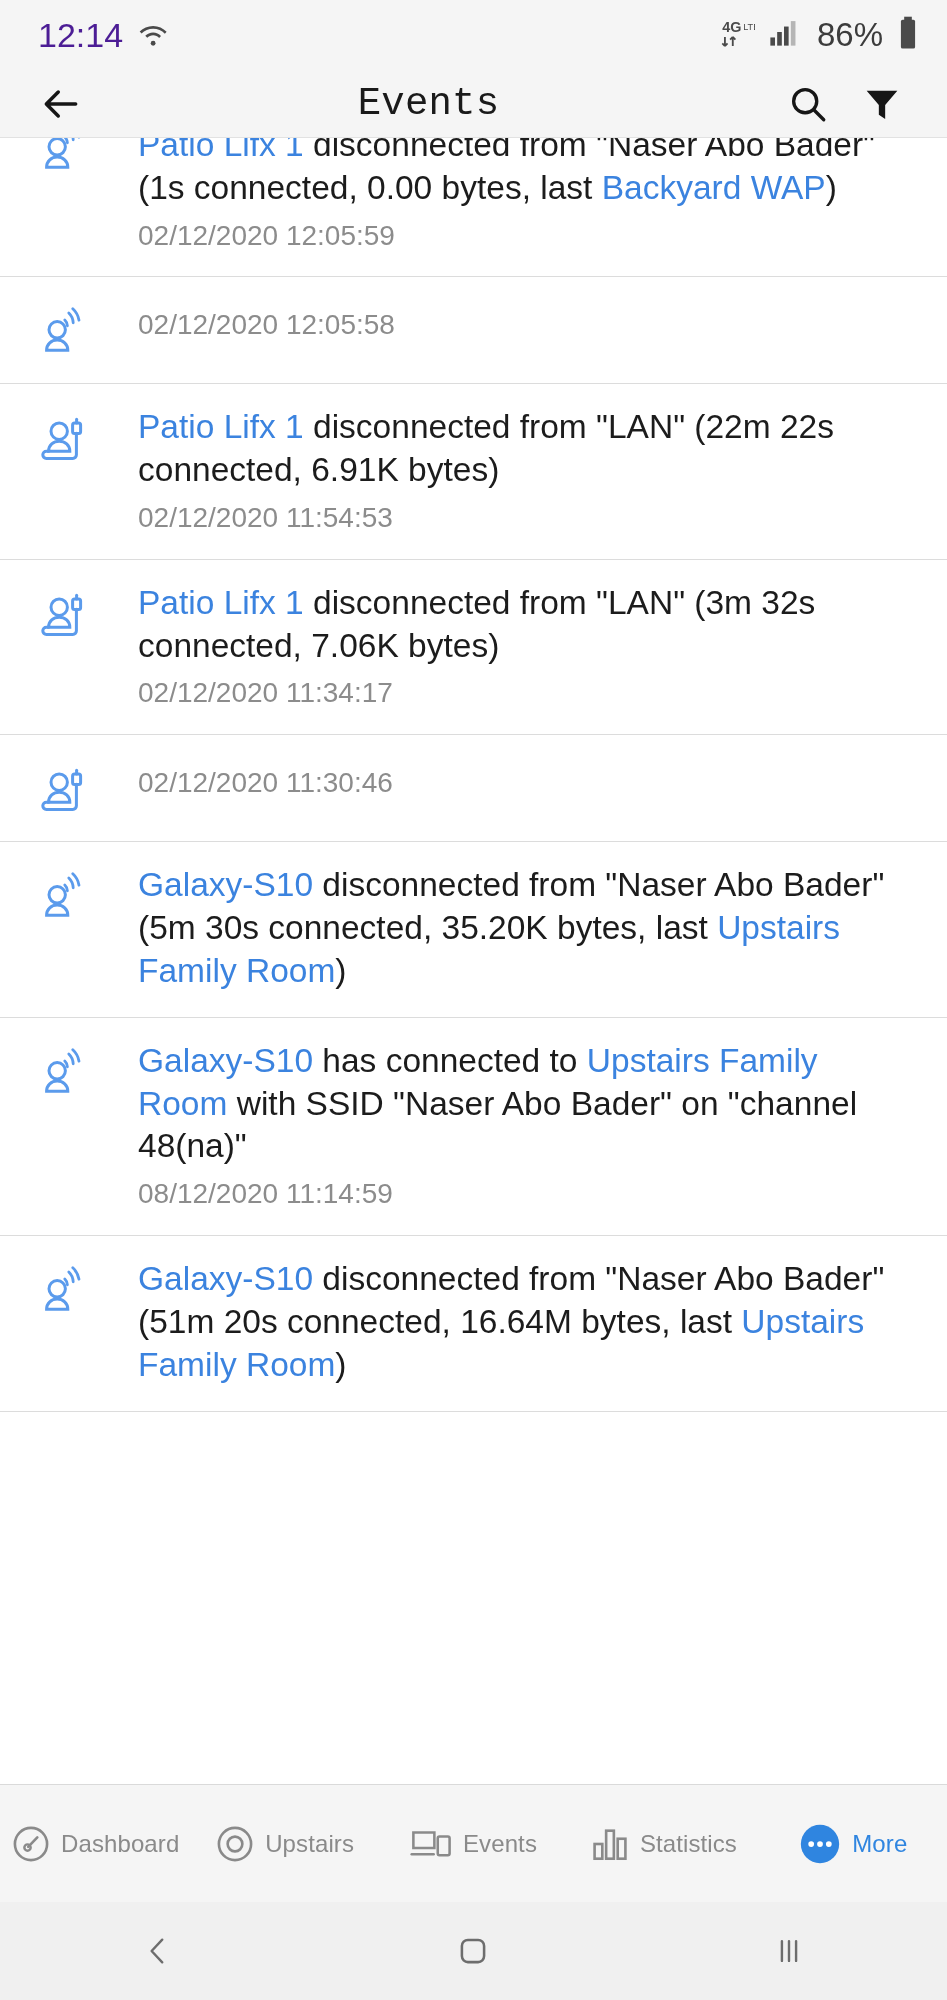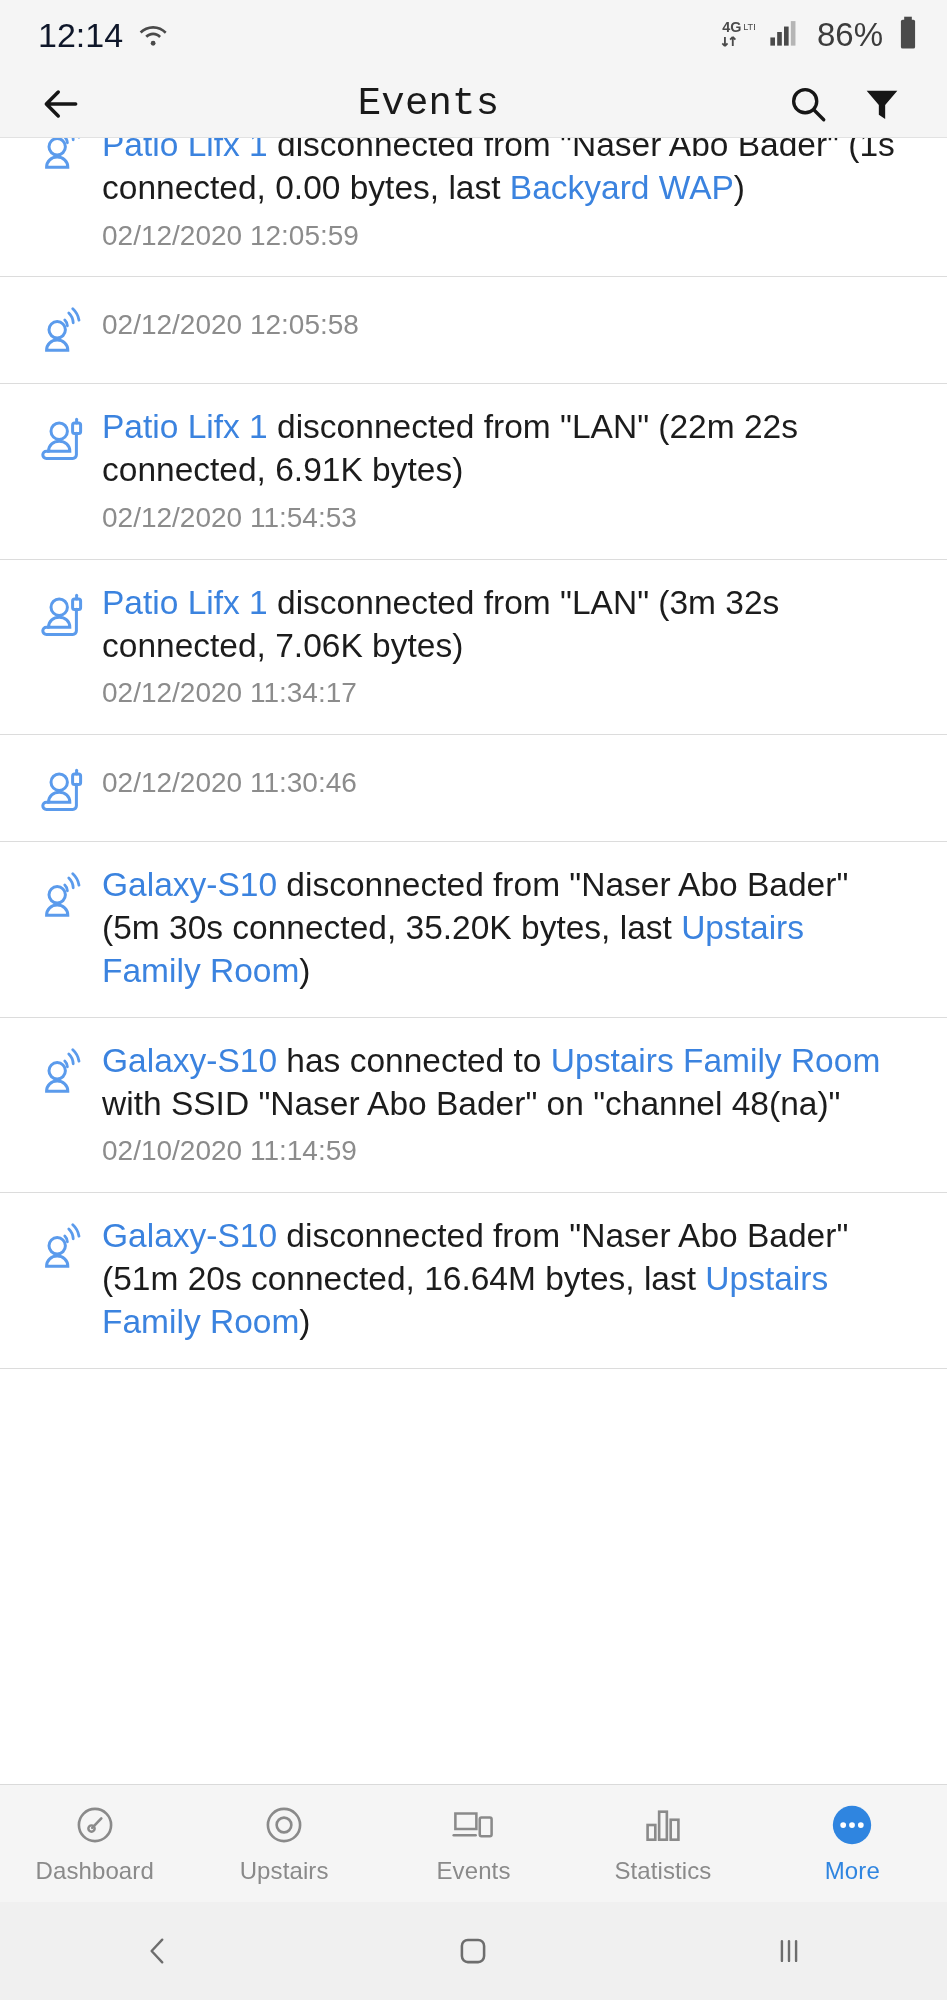--- a/index.html
+++ b/index.html
@@ -25,21 +25,21 @@
     background: #f5f5f5;
     display: flex;
     align-items: center;
     justify-content: space-between;
     padding: 0 28px 0 38px;
     flex: 0 0 auto;
   }
   .sb-left { display: flex; align-items: center; gap: 14px; }
   .sb-clock {
     font-size: 34px;
-    color: #0f172a;
+    color: #4c1d95;
     letter-spacing: 0px;
   }
   .sb-right { display: flex; gap: 14px; }
   .sb-battery-text {
     font-size: 33px;
     color: #3c3c3c;
     margin-left: 4px;
   }
   svg { display: block; }
 
@@ -79,20 +79,21 @@
     overflow: hidden;
     background: #ffffff;
     position: relative;
   }
   .event {
     display: flex;
     align-items: flex-start;
     padding: 22px 26px 24px 26px;
     border-bottom: 1px solid #dcdcdc;
     background: #ffffff;
+    gap: 36px;
   }
   .event.first { padding-top: 0; margin-top: -14px; }
   .event-icon {
     width: 76px;
     flex: 0 0 76px;
     padding-top: 8px;
     display: flex;
     justify-content: center;
   }
   .event.first .event-icon { padding-top: 0; }
@@ -116,21 +117,21 @@
     height: 118px;
     background: #f5f5f5;
     border-top: 1px solid #dadada;
     display: flex;
     align-items: center;
     flex: 0 0 auto;
   }
   .tab {
     flex: 1 1 0;
     display: flex;
-    flex-direction: column;
+    flex-direction: row;
     align-items: center;
     justify-content: center;
     gap: 9px;
     height: 100%;
   }
   .tab-label {
     font-size: 24px;
     color: #8a8a8a;
     letter-spacing: 0.1px;
   }
@@ -313,21 +314,21 @@
           <svg width="52" height="52" viewBox="0 0 26 26">
             <circle cx="9.6" cy="11.4" r="4.1" stroke="#5b9bec" stroke-width="1.5" fill="none"></circle>
             <path d="M4.3 21.6c0-3 2.4-5.1 5.3-5.1s5.3 2.1 5.3 5.1z" stroke="#5b9bec" stroke-width="1.5" fill="none"></path>
             <path d="M14.7 9.4a4.2 4.2 0 00-1.3-2.9" stroke="#5b9bec" stroke-width="1.4" fill="none" stroke-linecap="round"></path>
             <path d="M17.6 7.9a7.1 7.1 0 00-2.2-4.9" stroke="#5b9bec" stroke-width="1.4" fill="none" stroke-linecap="round"></path>
             <path d="M20.5 6.6A10 10 0 0017.4.9" stroke="#5b9bec" stroke-width="1.4" fill="none" stroke-linecap="round"></path>
           </svg>
         </div>
         <div class="event-body">
           <div class="event-msg"><span class="lnk">Galaxy-S10</span><span> has connected to </span><span class="lnk">Upstairs Family Room</span><span> with SSID "Naser Abo Bader" on "channel 48(na)"</span></div>
-          <div class="event-time">02/10/2020 11:14:59</div>
+          <div class="event-time">08/12/2020 11:14:59</div>
         </div>
       </div>
       <div class="event">
         <div class="event-icon">
           <svg width="52" height="52" viewBox="0 0 26 26">
             <circle cx="9.6" cy="11.4" r="4.1" stroke="#5b9bec" stroke-width="1.5" fill="none"></circle>
             <path d="M4.3 21.6c0-3 2.4-5.1 5.3-5.1s5.3 2.1 5.3 5.1z" stroke="#5b9bec" stroke-width="1.5" fill="none"></path>
             <path d="M14.7 9.4a4.2 4.2 0 00-1.3-2.9" stroke="#5b9bec" stroke-width="1.4" fill="none" stroke-linecap="round"></path>
             <path d="M17.6 7.9a7.1 7.1 0 00-2.2-4.9" stroke="#5b9bec" stroke-width="1.4" fill="none" stroke-linecap="round"></path>
             <path d="M20.5 6.6A10 10 0 0017.4.9" stroke="#5b9bec" stroke-width="1.4" fill="none" stroke-linecap="round"></path>

